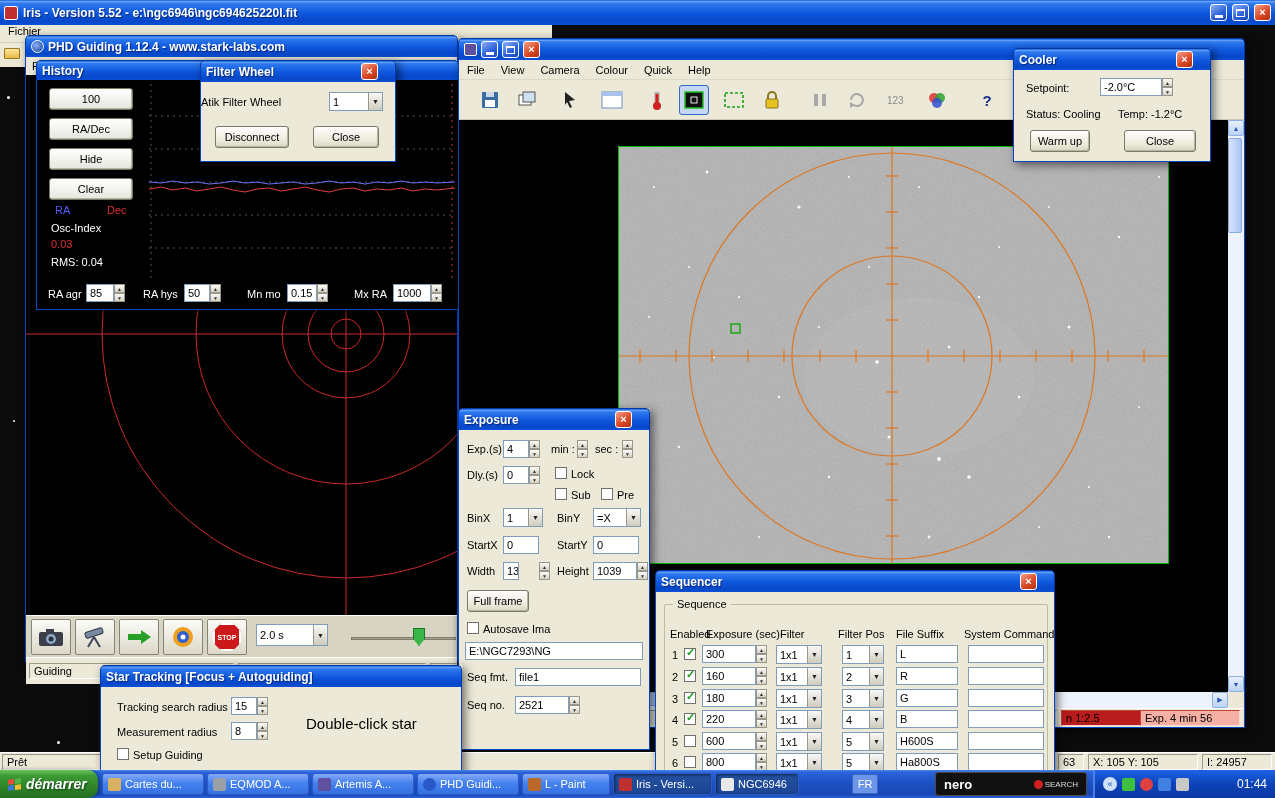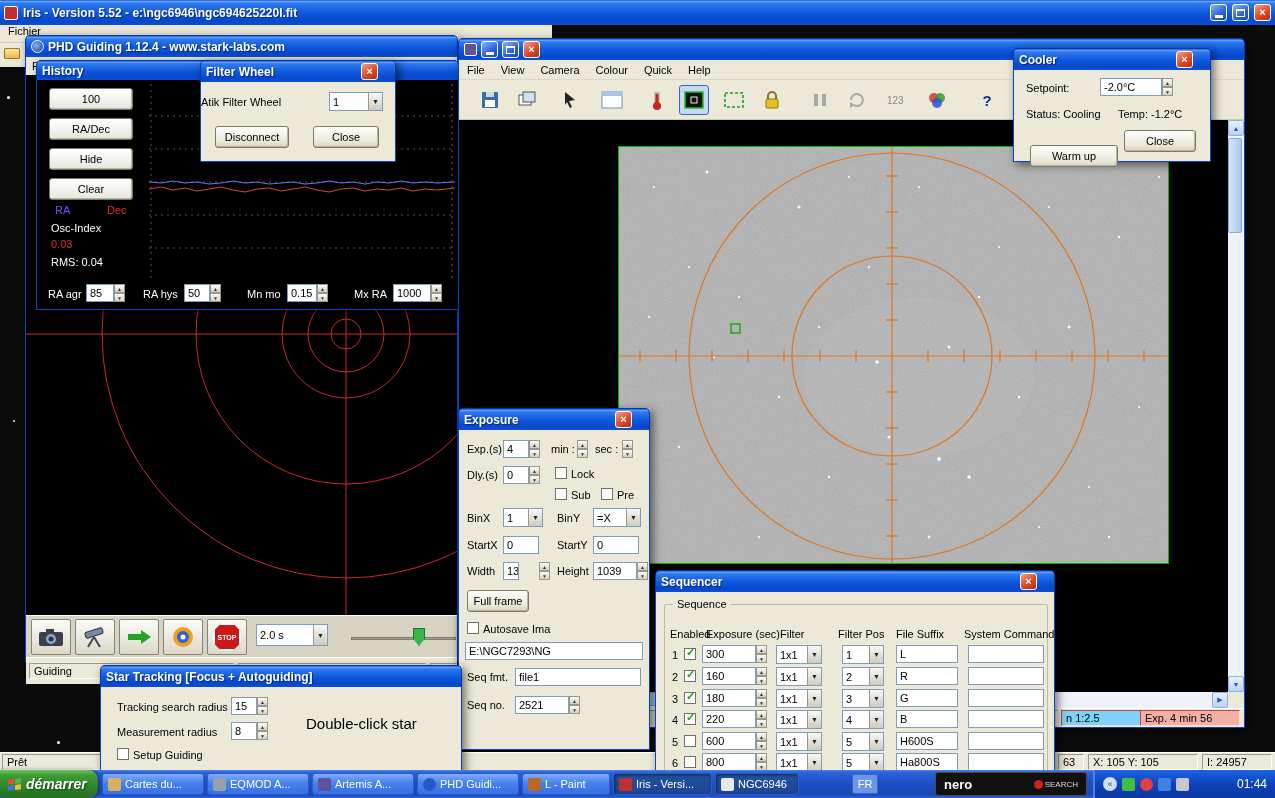--- a/index.html
+++ b/index.html
@@ -426,41 +426,41 @@
       </div>
 
       <div class="sb-track" style="left:0;right:16px;bottom:19px;height:16px">
         <div class="sb-arrow" style="left:0;top:0">◀</div>
         <div class="sb-thumb" style="left:18px;top:0;height:14px;width:210px"></div>
         <div class="sb-arrow" style="right:0;top:0">▶</div>
       </div>
 
       <div class="abs" style="left:0;right:0;bottom:0;height:19px;background:#ece9d8;border-top:1px solid #fff">
         <div class="scell" style="left:2px;top:1px;width:596px"></div>
-        <div class="scell" style="left:602px;top:1px;width:96px;background:#7dd3fc;border-color:#c04838 #ffd8d0 #ffd8d0 #c04838">n 1:2.5</div>
+        <div class="scell" style="left:602px;top:1px;width:96px;background:#b91c1c;border-color:#c04838 #ffd8d0 #ffd8d0 #c04838">n 1:2.5</div>
         <div class="scell" style="left:681px;top:1px;width:100px;background:#f5b0a5;border-color:#c04838 #ffd8d0 #ffd8d0 #c04838">Exp. 4 min 56</div>
       </div>
     </div>
   </div>
 
   <div class="window" style="left:1013px;top:48px;width:198px;height:114px">
     <div class="tbar">
       <span class="ttl">Cooler</span>
       <span class="wbtn rd">×</span>
     </div>
     <div class="wbody">
       <span class="lbl" style="left:12px;top:12px">Setpoint:</span>
       <div class="fld" style="left:86px;top:8px;width:62px">-2.0°C</div>
       <div class="spin" style="left:148px;top:8px">
           <b class="u"></b>
           <b class="d"></b>
         </div>
       <span class="lbl" style="left:12px;top:38px">Status: Cooling</span>
       <span class="lbl" style="left:104px;top:38px">Temp: -1.2°C</span>
-      <div class="btn" style="left:16px;top:75px;width:88px;height:22px">Warm up</div>
+      <div class="btn" style="left:16px;top:60px;width:60px;height:22px">Warm up</div>
       <div class="btn" style="left:110px;top:60px;width:72px;height:22px">Close</div>
     </div>
   </div>
 
   <div class="window" style="left:458px;top:408px;width:192px;height:342px">
     <div class="tbar">
       <span class="ttl">Exposure</span>
       <span class="wbtn rd">×</span>
     </div>
     <div class="wbody">

